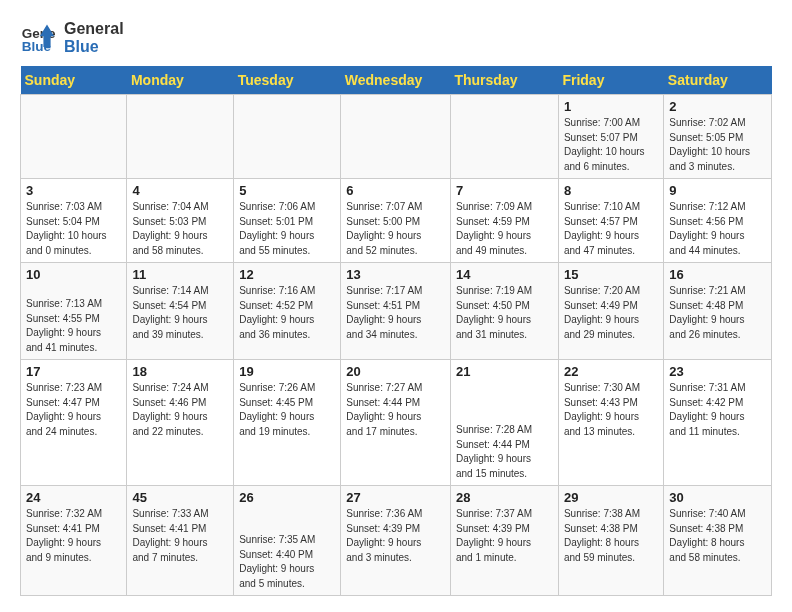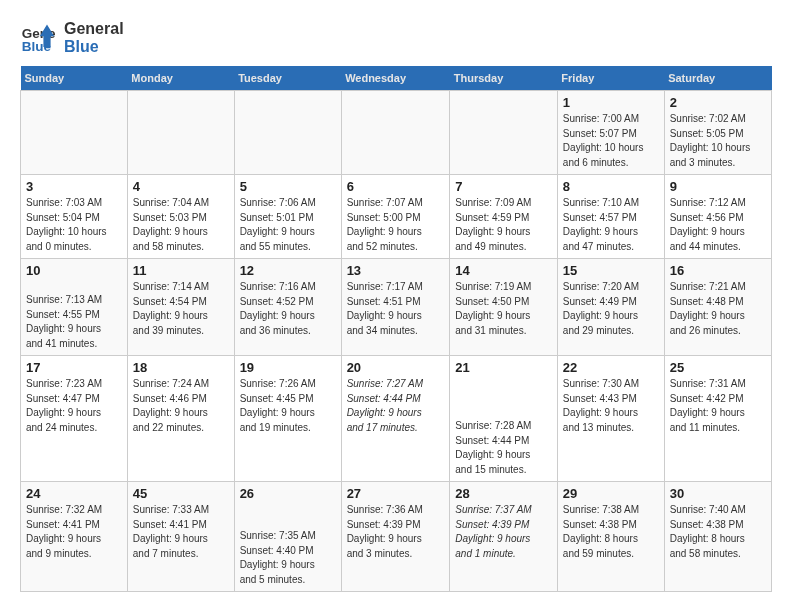--- a/index.html
+++ b/index.html
@@ -37,24 +37,24 @@
       font-size: 16px;
       color: #555;
     }
     table {
       width: 100%;
       border-collapse: collapse;
       font-size: 11px;
     }
     thead tr th {
       background-color: #2a6db5;
-      color: #e5e5e5;
+      color: #fde047;
       padding: 6px 4px;
       text-align: left;
-      font-size: 11px;
+      font-size: 14px;
       font-weight: bold;
     }
     tbody tr td {
       border: 1px solid #ccc;
       vertical-align: top;
       padding: 4px 5px;
       width: 113px;
       min-height: 80px;
       background: #fff;
     }
@@ -251,41 +251,41 @@
         </td>
         <td>
           <span class="day-num">19</span>
           <div class="day-info" style="white-space: pre-line;">Sunrise: 7:26 AM
 Sunset: 4:45 PM
 Daylight: 9 hours
 and 19 minutes.</div>
         </td>
         <td>
           <span class="day-num">20</span>
-          <div class="day-info" style="white-space: pre-line; font-style: italic;">Sunrise: 7:27 AM
+          <div class="day-info" style="white-space: pre-line;">Sunrise: 7:27 AM
 Sunset: 4:44 PM
 Daylight: 9 hours
 and 17 minutes.</div>
         </td>
         <td>
           <span class="day-num">21</span>
           <div class="day-info" style="white-space: pre-line; margin-top: 44px;">Sunrise: 7:28 AM
 Sunset: 4:44 PM
 Daylight: 9 hours
 and 15 minutes.</div>
         </td>
         <td>
           <span class="day-num">22</span>
           <div class="day-info" style="white-space: pre-line;">Sunrise: 7:30 AM
 Sunset: 4:43 PM
 Daylight: 9 hours
 and 13 minutes.</div>
         </td>
         <td>
-          <span class="day-num">25</span>
+          <span class="day-num">23</span>
           <div class="day-info" style="white-space: pre-line;">Sunrise: 7:31 AM
 Sunset: 4:42 PM
 Daylight: 9 hours
 and 11 minutes.</div>
         </td>
       </tr>
       <tr>
         <td>
           <span class="day-num">24</span>
           <div class="day-info" style="white-space: pre-line;">Sunrise: 7:32 AM
@@ -309,21 +309,21 @@
         </td>
         <td>
           <span class="day-num">27</span>
           <div class="day-info" style="white-space: pre-line;">Sunrise: 7:36 AM
 Sunset: 4:39 PM
 Daylight: 9 hours
 and 3 minutes.</div>
         </td>
         <td>
           <span class="day-num">28</span>
-          <div class="day-info" style="white-space: pre-line; font-style: italic;">Sunrise: 7:37 AM
+          <div class="day-info" style="white-space: pre-line;">Sunrise: 7:37 AM
 Sunset: 4:39 PM
 Daylight: 9 hours
 and 1 minute.</div>
         </td>
         <td>
           <span class="day-num">29</span>
           <div class="day-info" style="white-space: pre-line;">Sunrise: 7:38 AM
 Sunset: 4:38 PM
 Daylight: 8 hours
 and 59 minutes.</div>

